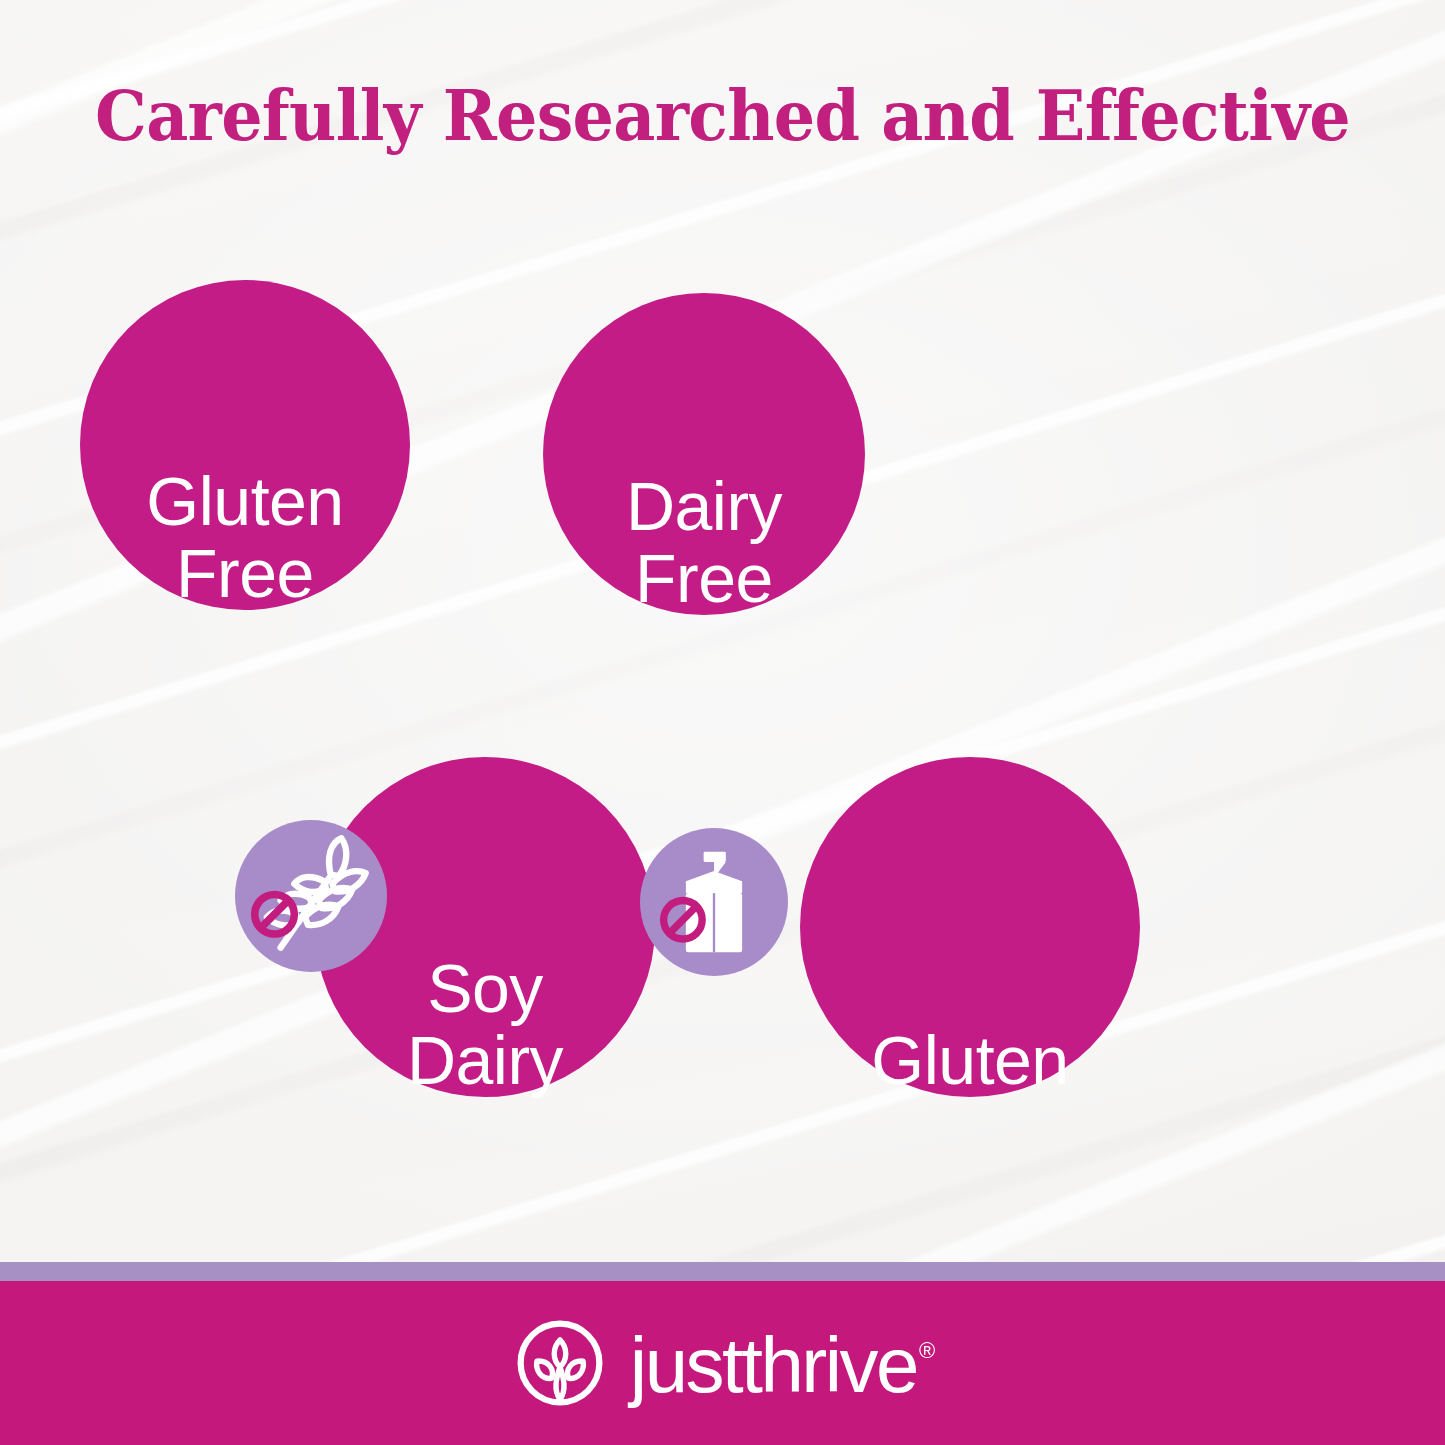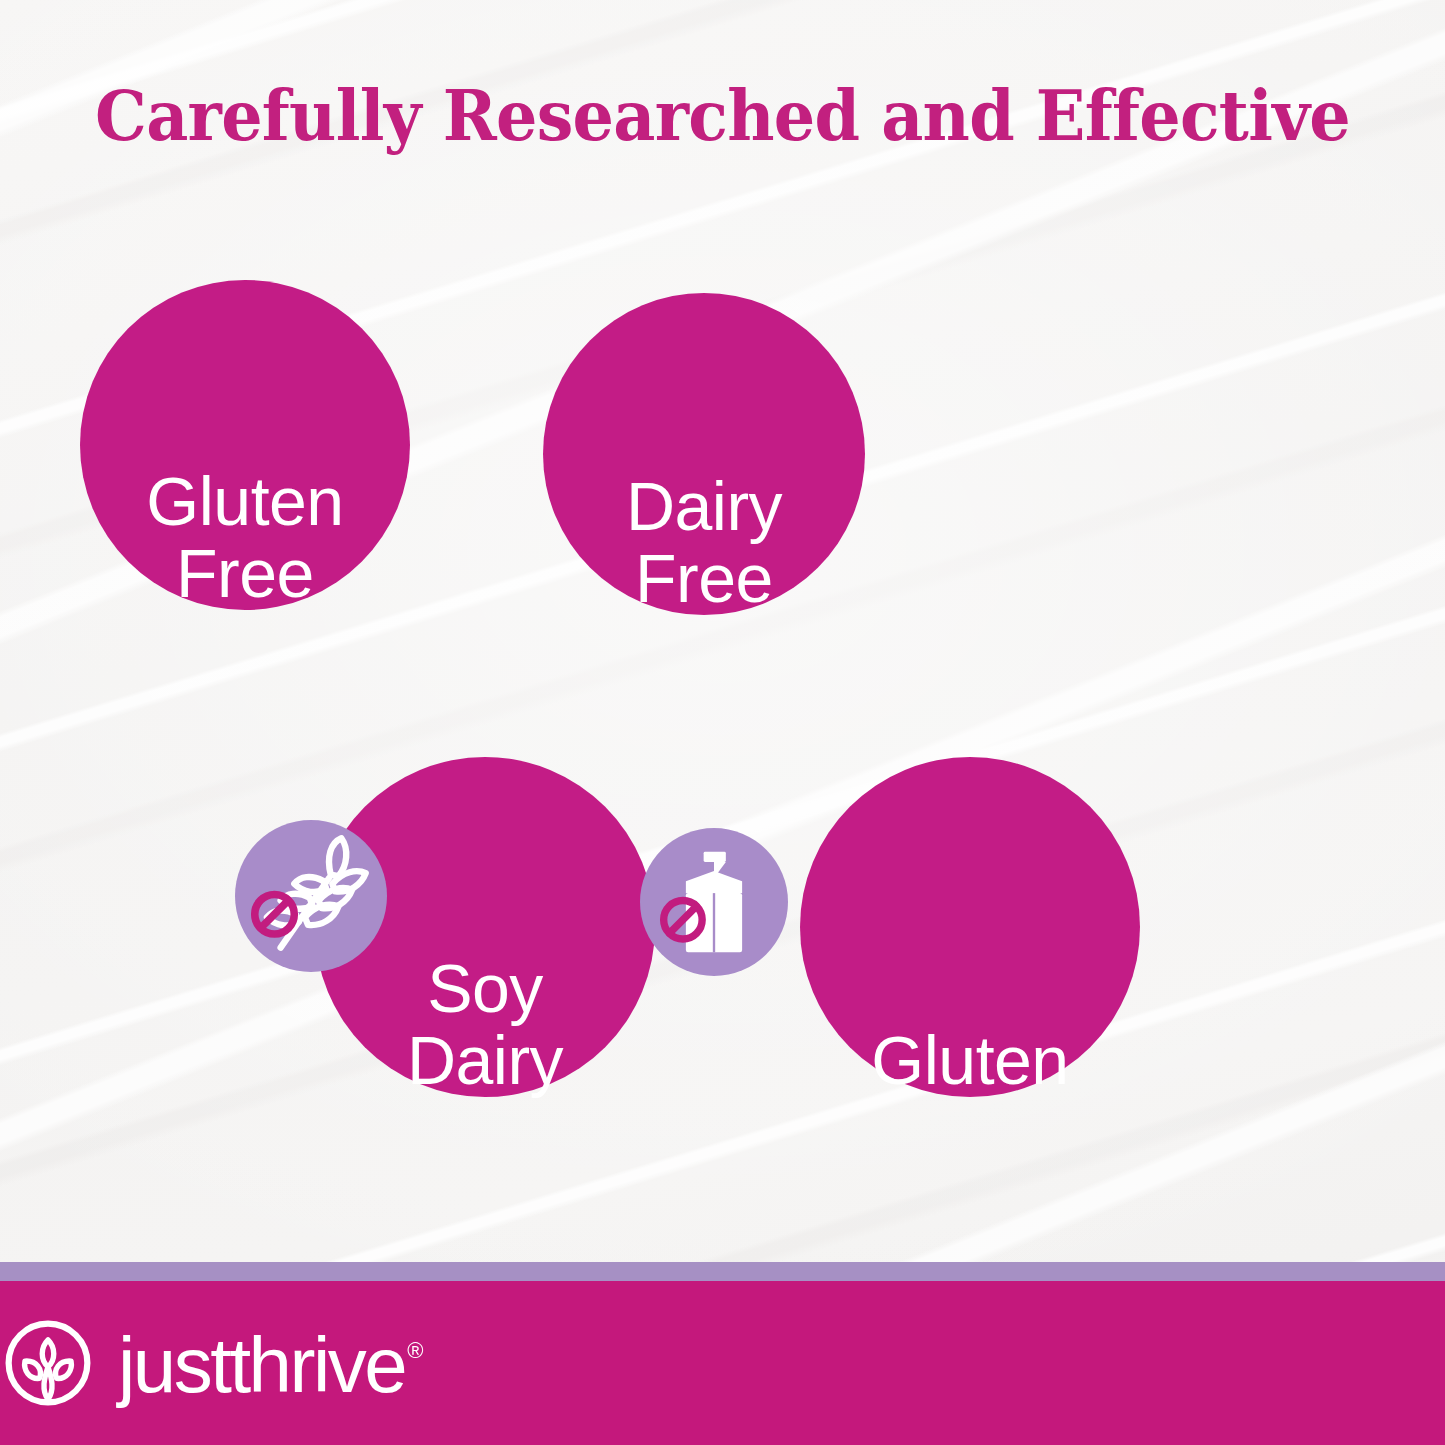--- a/index.html
+++ b/index.html
@@ -125,20 +125,21 @@
     width: 1445px;
     background: #a690c4;
   }
   .footer-bar {
     position: absolute;
     left: 0;
     width: 1445px;
     background: #c4187c;
     display: flex;
     align-items: center;
+    justify-content: center;
   }
   .logo-wrap {
     display: flex;
     align-items: center;
     justify-content: center;
     gap: 22px;
   }
   .logo-mark { display: block; }
   .logo-text {
     color: #ffffff;

